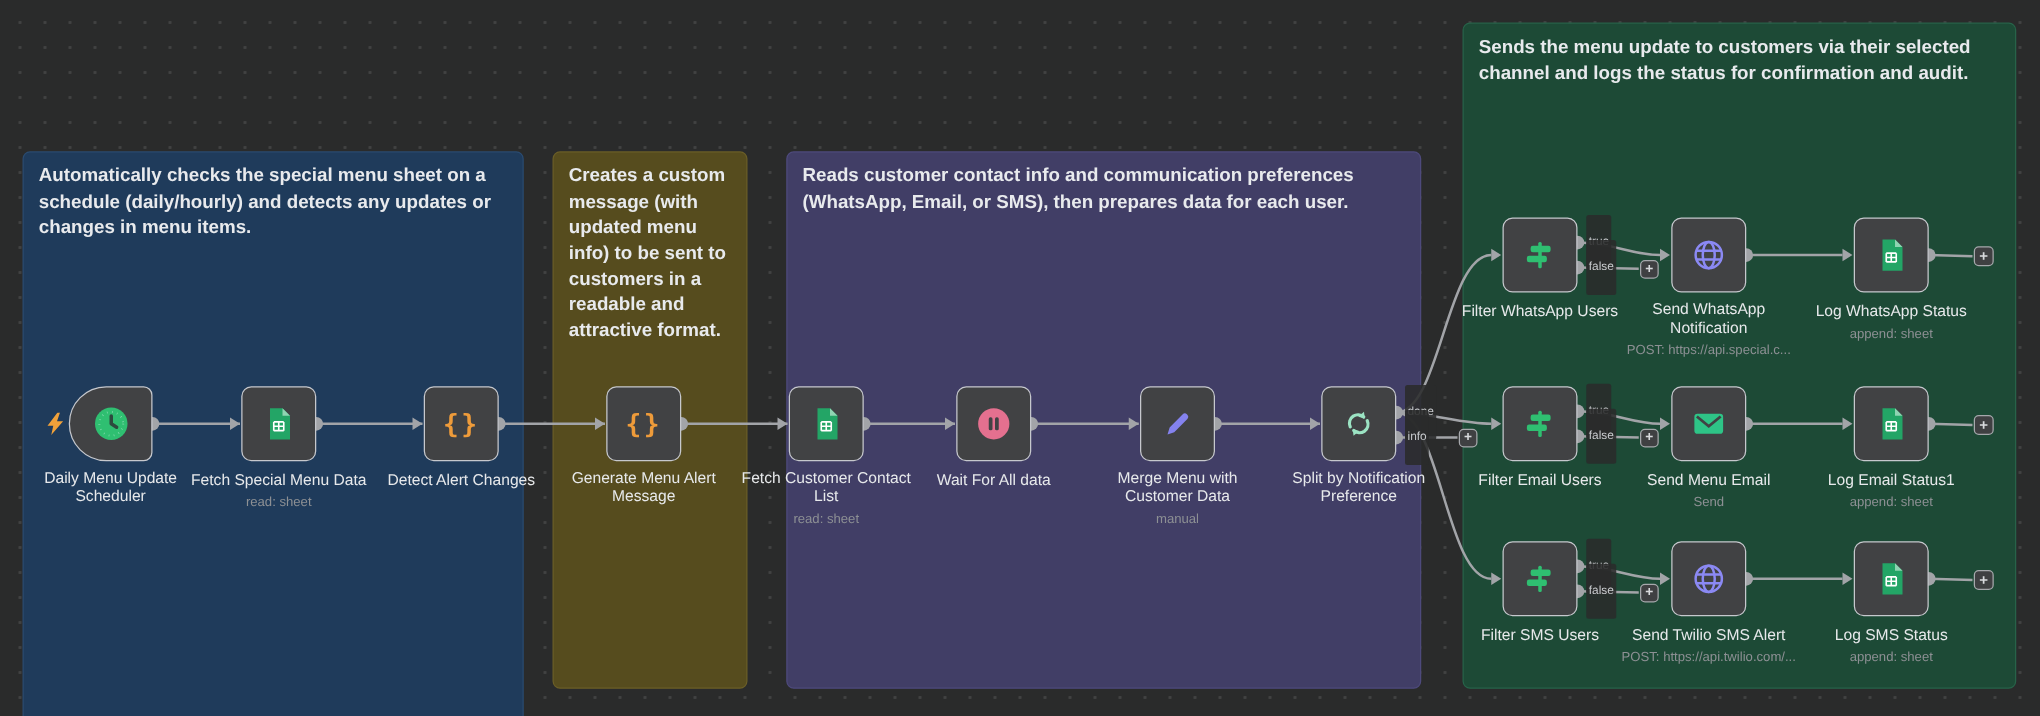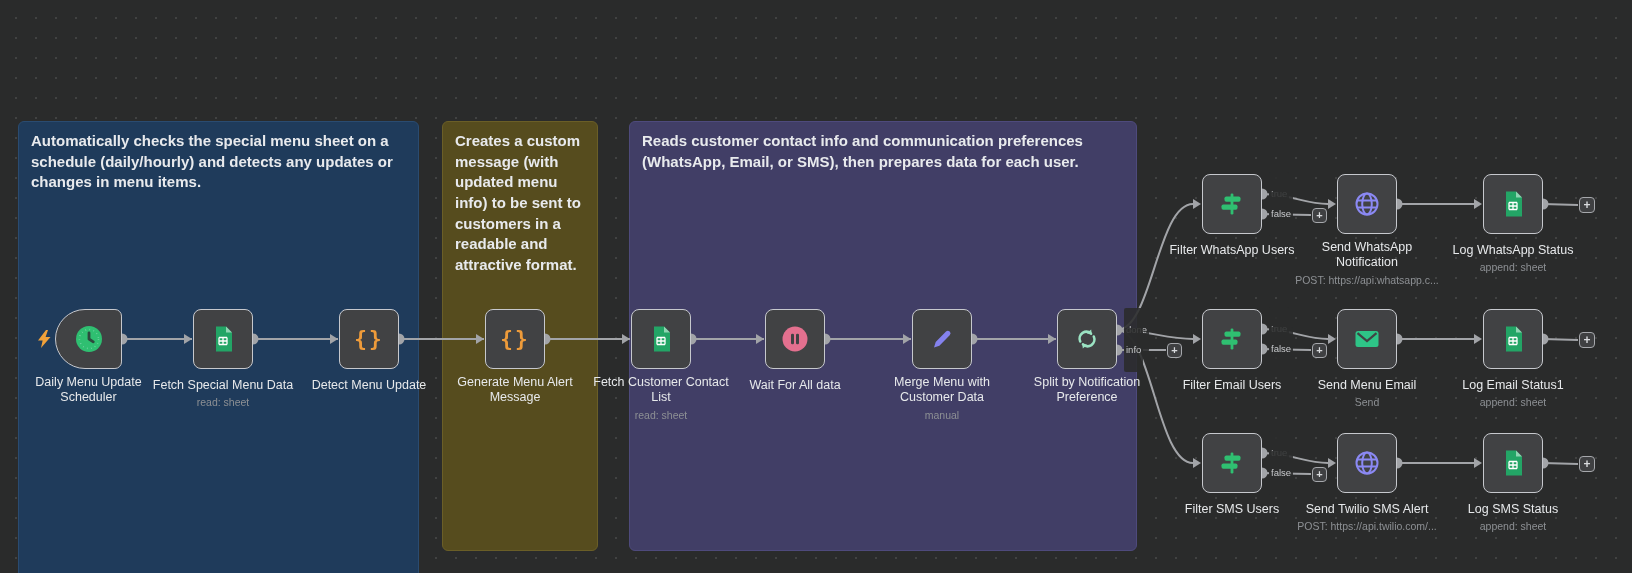--- a/index.html
+++ b/index.html
@@ -45,20 +45,21 @@
   #bolt{position:absolute;z-index:3;}
 </style>
 </head>
 <body>
 
 <div id="canvas">
 
   <div class="sticky blue" style="left:18px;top:121px;width:401px;height:530px;"><span>Automatically checks the special menu sheet on a schedule (daily/hourly) and detects any updates or changes in menu items.</span></div>
   <div class="sticky yellow" style="left:442px;top:121px;width:156px;height:430px;"><span>Creates a custom message (with updated menu info) to be sent to customers in a readable and attractive format.</span></div>
   <div class="sticky purple" style="left:629px;top:121px;width:508px;height:430px;"><span>Reads customer contact info and communication preferences (WhatsApp, Email, or SMS), then prepares data for each user.</span></div>
+  <div class="sticky green" style="left:1170px;top:18px;width:443px;height:533px;"><span>Sends the menu update to customers via their selected channel and logs the status for confirmation and audit.</span></div>
 
   <svg id="wires" width="1632" height="573" viewBox="0 0 1632 573">
     <g stroke="#a2a4a8" stroke-width="2" fill="none">
       <path d="M122,339 H192"></path>
       <path d="M253,339 H338"></path>
       <path d="M399,339 H484"></path>
       <path d="M545,339 H630"></path>
       <path d="M691,339 H764"></path>
       <path d="M825,339 H911"></path>
       <path d="M972,339 H1056"></path>
@@ -150,21 +151,21 @@
       <div class="nsub">read: sheet</div>
     </div>
   </div>
 
   <div class="node" style="left:339px;top:309px;">
     <div class="box">
       <svg class="icon" width="34" height="30" viewBox="0 0 34 30">
         <text x="17" y="22" text-anchor="middle" font-family="DejaVu Sans Mono, monospace" font-size="21" font-weight="bold" letter-spacing="2" fill="#ee9b3a">{}</text>
       </svg>
     </div>
-    <div class="labelwrap"><div class="nlabel">Detect Menu Update</div></div>
+    <div class="labelwrap"><div class="nlabel">Detect Alert Changes</div></div>
   </div>
 
   <div class="node" style="left:485px;top:309px;">
     <div class="box">
       <svg class="icon" width="34" height="30" viewBox="0 0 34 30">
         <text x="17" y="22" text-anchor="middle" font-family="DejaVu Sans Mono, monospace" font-size="21" font-weight="bold" letter-spacing="2" fill="#ee9b3a">{}</text>
       </svg>
     </div>
     <div class="labelwrap"><div class="nlabel">Generate Menu Alert Message</div></div>
   </div>
@@ -238,21 +239,21 @@
       <svg class="icon" width="30" height="30" viewBox="0 0 30 30">
         <g stroke="#8b89f4" stroke-width="2" fill="none">
           <circle cx="15" cy="15" r="10.5"></circle>
           <ellipse cx="15" cy="15" rx="4.8" ry="10.5"></ellipse>
           <path d="M5.2,11.5 h19.6 M5.2,18.5 h19.6"></path>
         </g>
       </svg>
     </div>
     <div class="labelwrap">
       <div class="nlabel">Send WhatsApp Notification</div>
-      <div class="nsub">POST: https://api.whatsapp.c...</div>
+      <div class="nsub">POST: https://api.special.c...</div>
     </div>
   </div>
 
   <div class="node" style="left:1483px;top:174px;">
     <div class="box">
       <svg class="icon" width="30" height="30" viewBox="0 0 30 30">
         <path d="M8,2.5 h10 l6,6 v19 h-16 z" fill="#23a566"></path>
         <path d="M18,2.5 l6,6 h-6 z" fill="#8fd4b2"></path>
         <path d="M11,13.5 h8 M11,17 h8 M11,20.5 h8 M11,13.5 v7 M15,13.5 v7 M19,13.5 v7" stroke="#ffffff" stroke-width="1.3" fill="none"></path>
       </svg>

